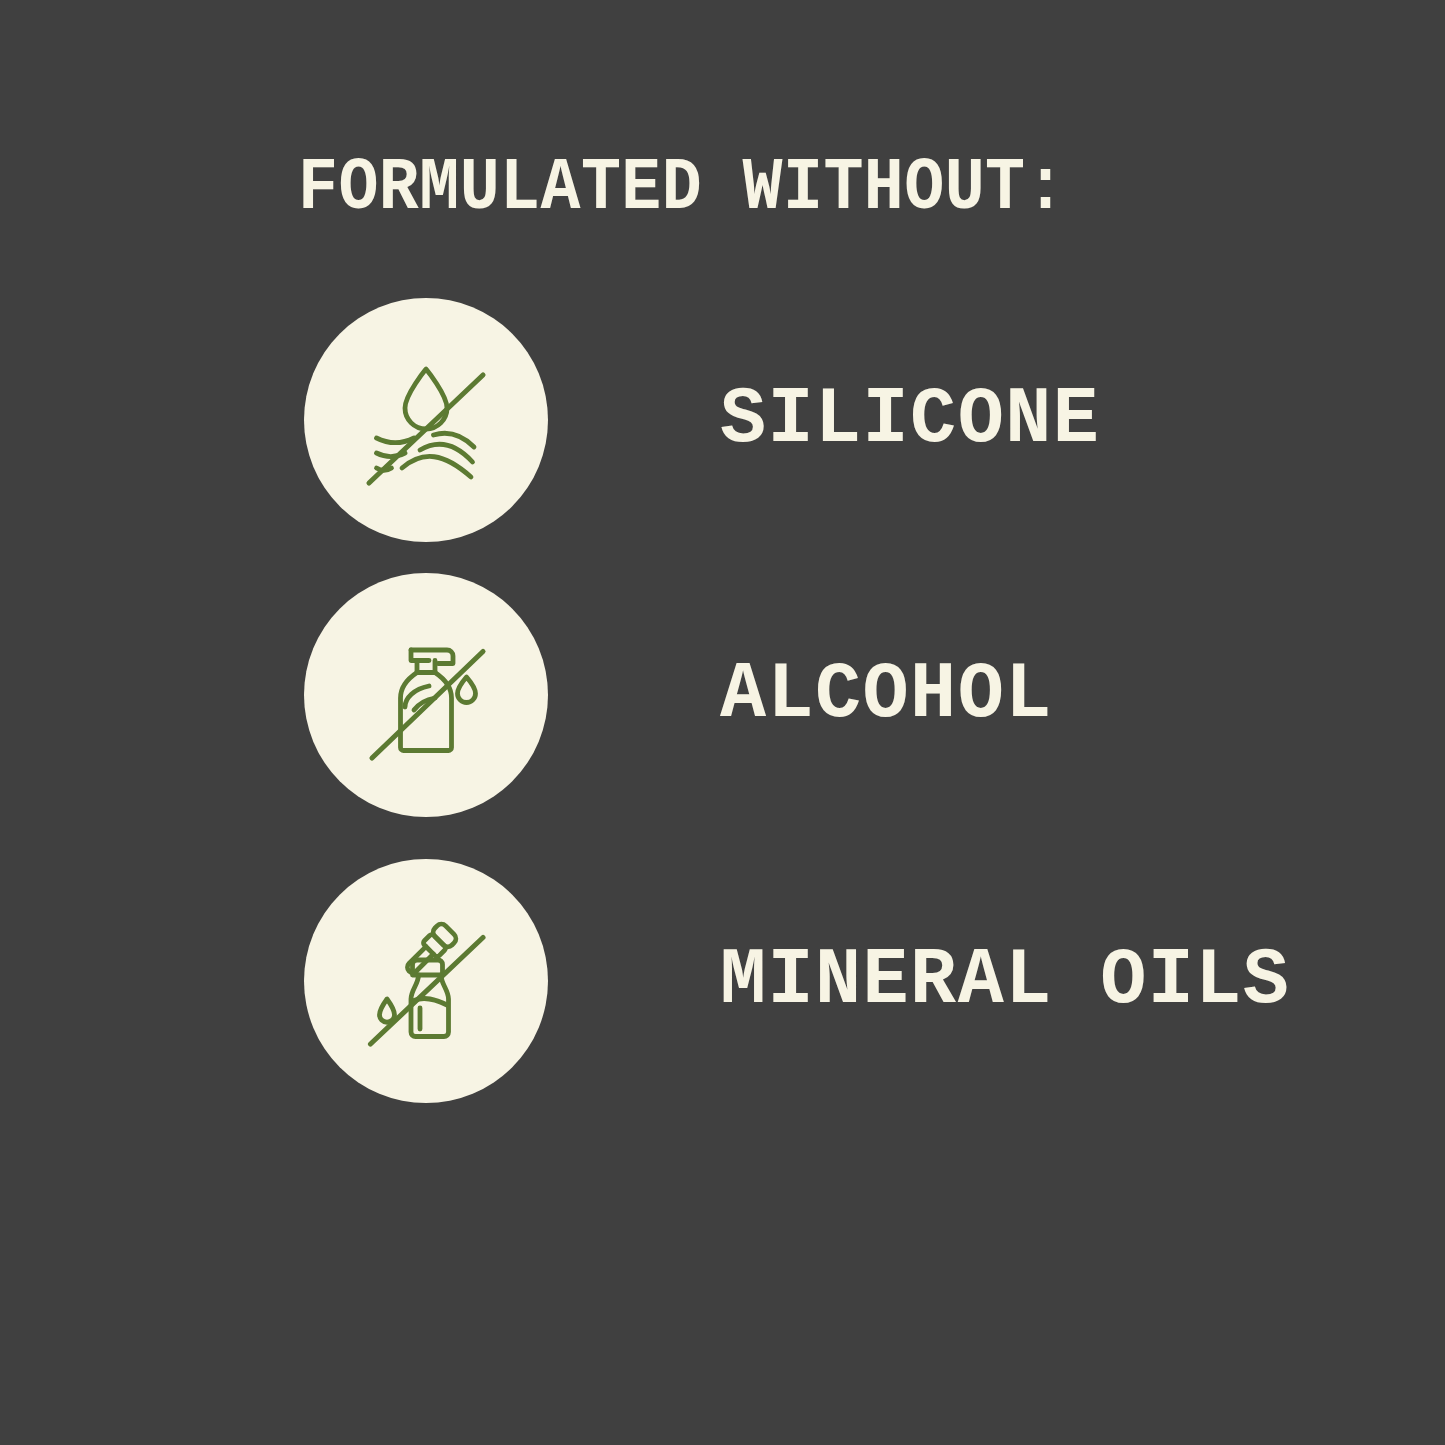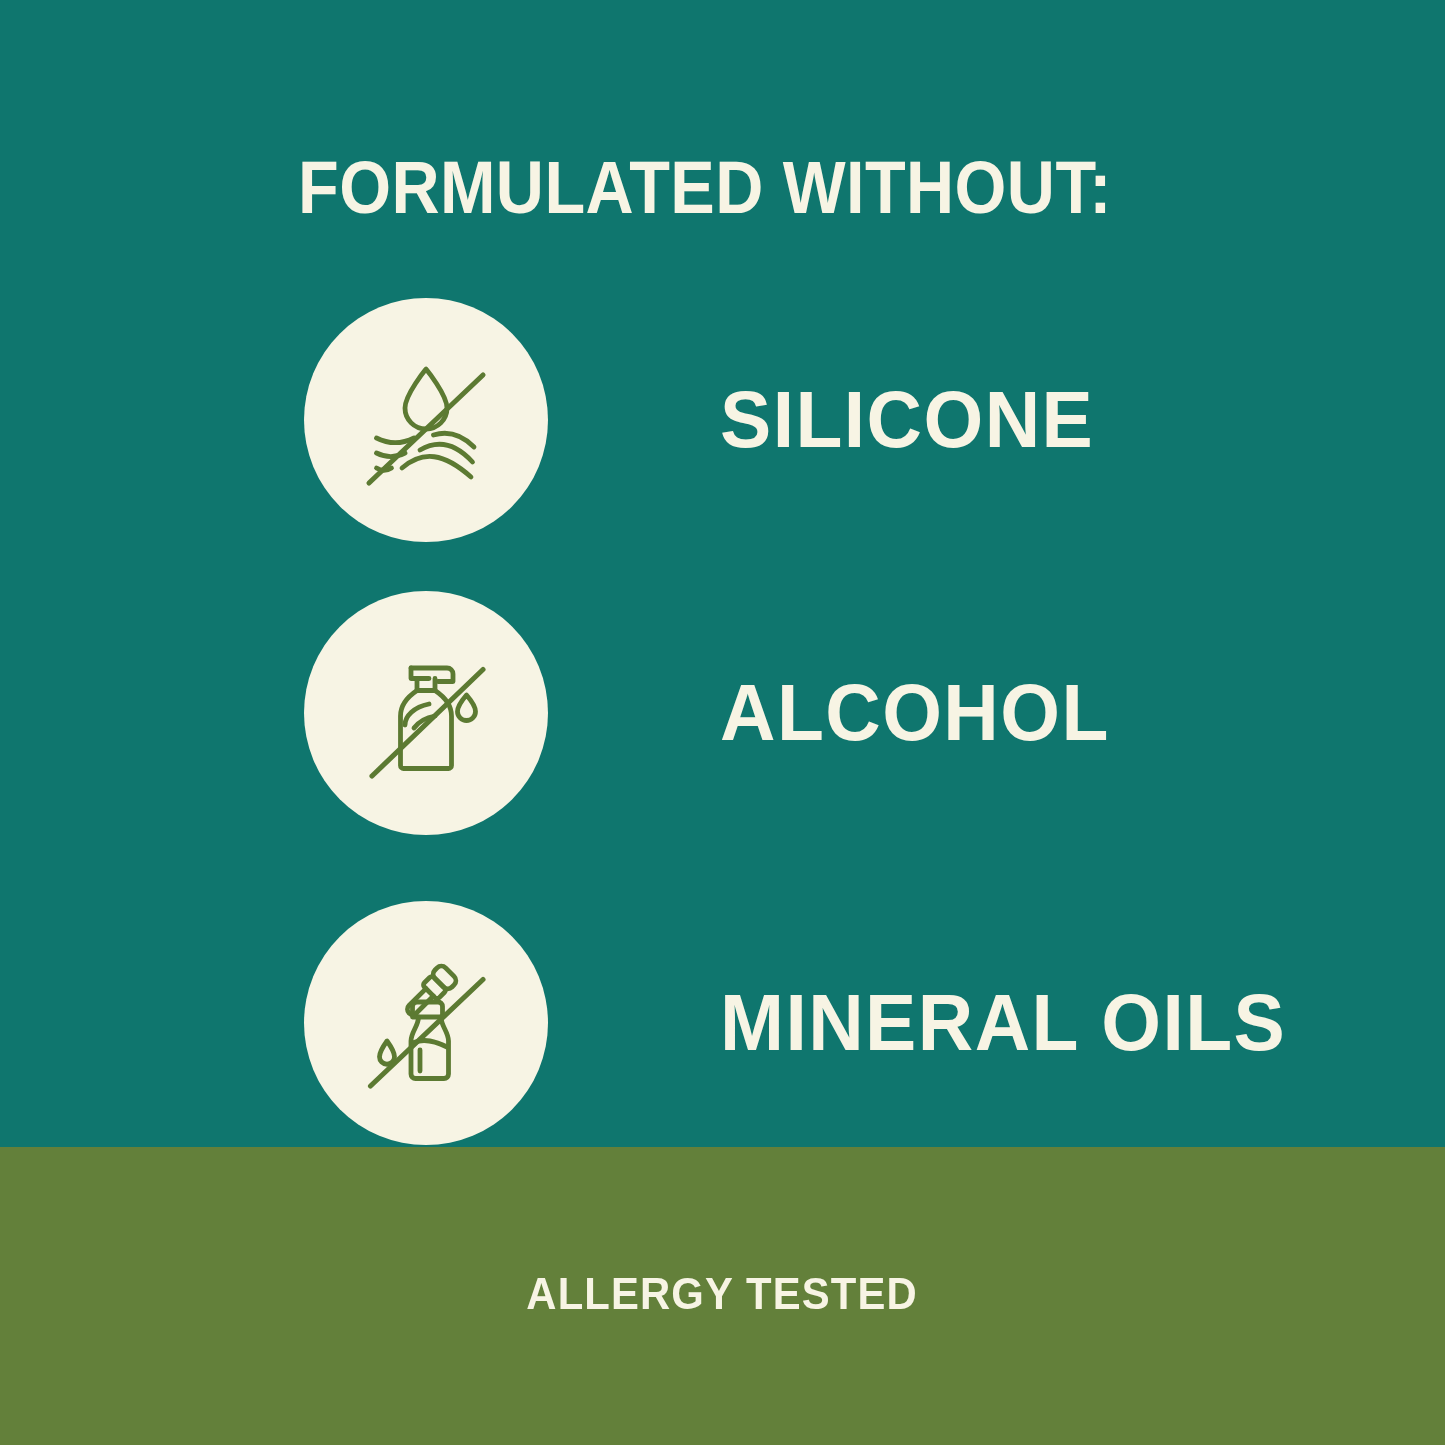--- a/index.html
+++ b/index.html
@@ -12,22 +12,23 @@
   body {
     background: #63803A;
     font-family: "Liberation Sans", sans-serif;
     overflow: hidden;
     position: relative;
   }
 
   .poster {
     position: relative;
     width: 1445px;
-    height: 1147px;
-    background: #0f766e;
+    height: 1445px;
+    background: #404040;
+    font-family: Liberation Mono, monospace;
   }
 
   
   .headline {
     position: absolute;
     left: 298px;
     top: 146px;
     font-size: 74px;
     line-height: 84px;
     font-weight: 700;
@@ -49,22 +50,22 @@
   .row {
     position: absolute;
     left: 0;
     width: 1445px;
     height: 244px;
     display: flex;
     align-items: center;
   }
 
   .row-1 { top: 298px; }
-  .row-2 { top: 591px; }
-  .row-3 { top: 901px; }
+  .row-2 { top: 573px; }
+  .row-3 { top: 859px; }
 
   .icon-badge {
     position: absolute;
     left: 304px;
     top: 0;
     width: 244px;
     height: 244px;
     border-radius: 50%;
     background: #F7F4E4;
     display: flex;
@@ -182,17 +183,14 @@
           <path d="M46 68 L46 82"></path>
 
           <path d="M88 21 L13 92" stroke-width="3.4"></path>
         </svg>
       </div>
       <div class="ingredient-label">MINERAL OILS</div>
     </div>
 
   </div>
 
-  <div class="footnote">
-    <span>ALLERGY TESTED</span>
-  </div>
 
 </div>
 
 </body></html>

